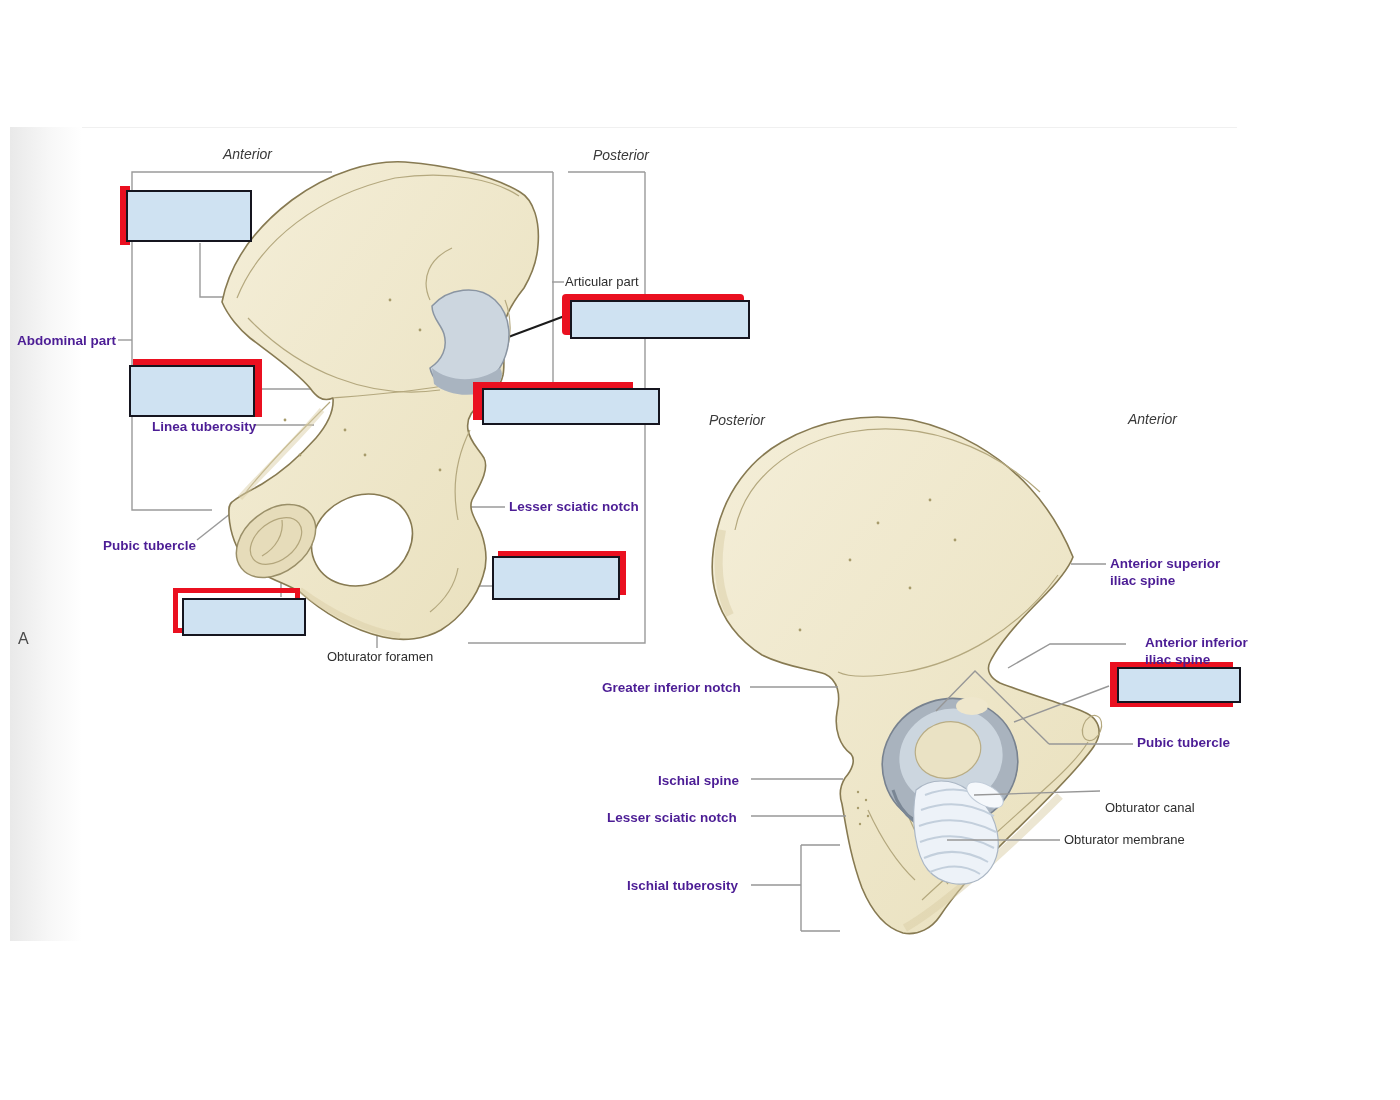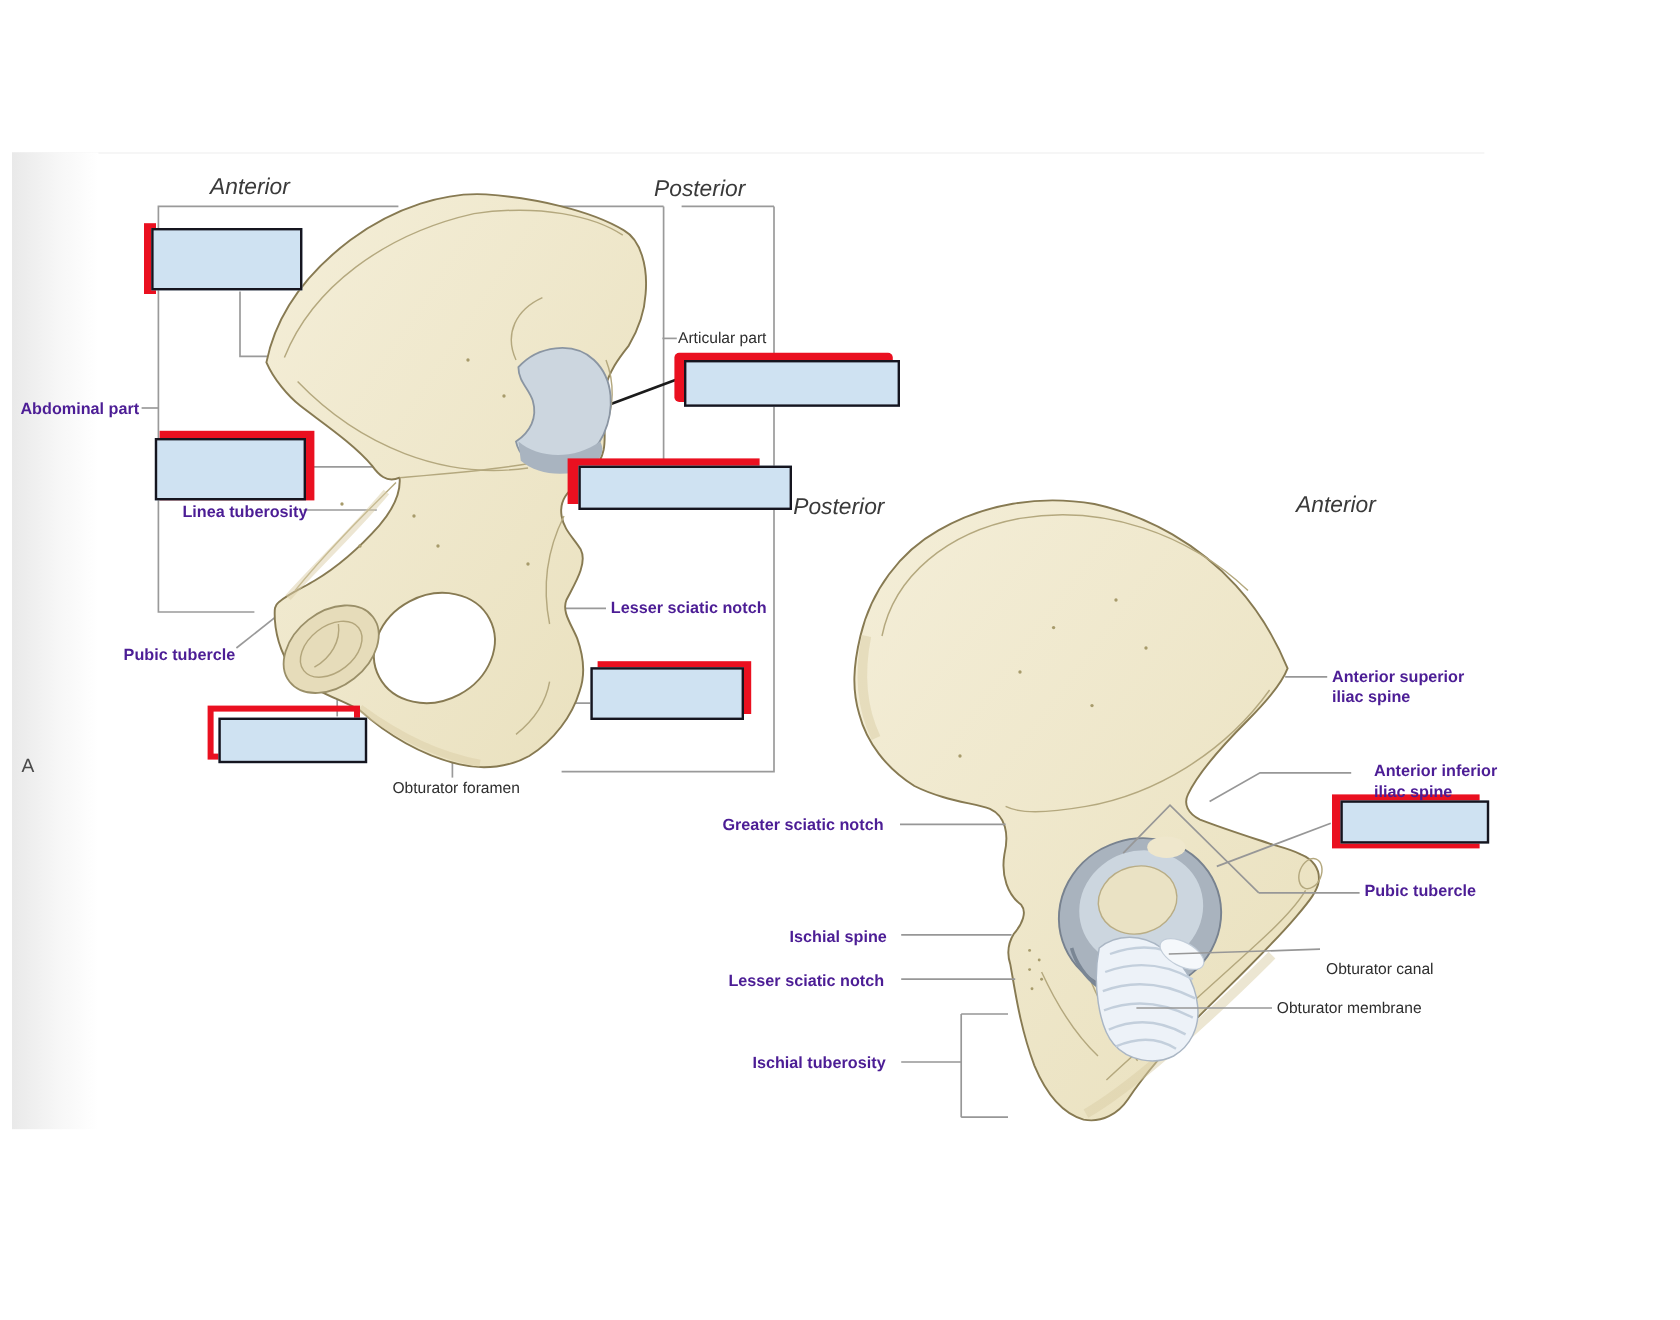--- a/index.html
+++ b/index.html
@@ -6,21 +6,21 @@
   #stage{position:relative;width:1400px;height:1100px;background:#ffffff;overflow:hidden;
          font-family:"Liberation Sans", sans-serif;}
   #page{position:absolute;left:10px;top:127px;width:1227px;height:814px;background:#ffffff;
         border-top:1px solid #f0f0f0;}
   #fade{position:absolute;left:10px;top:127px;width:72px;height:814px;
         background:linear-gradient(to right,#e9e9e9 0%,#f7f7f7 55%,#ffffff 100%);}
   svg.art{position:absolute;left:0;top:0;}
   .lbl{position:absolute;color:#4c1d95;font-size:13.5px;font-weight:bold;line-height:17px;white-space:nowrap;}
   .lbl.wrap{white-space:normal;}
   .reg{position:absolute;color:#2e2e2e;font-size:13px;font-weight:normal;white-space:nowrap;}
-  .ital{position:absolute;color:#3a3a3a;font-size:19px;font-style:italic;font-weight:normal;white-space:nowrap;}
+  .ital{position:absolute;color:#3a3a3a;font-size:14px;font-style:italic;font-weight:normal;white-space:nowrap;margin-left:48px;}
   .panelA{position:absolute;color:#4a4a4a;font-size:16px;}
   .redmark{position:absolute;background:#ea1020;}
   .redframe{position:absolute;border:5px solid #ea1020;background:transparent;}
   .bluebox{position:absolute;background:#cfe2f2;border:2px solid #15151f;box-sizing:border-box;}
 </style>
 </head>
 <body>
 
 <div id="stage">
   <div id="page"></div>
@@ -243,20 +243,20 @@
   <div class="lbl" style="left:152px;top:418px;">Linea tuberosity</div>
   <div class="lbl" style="left:103px;top:537px;">Pubic tubercle</div>
   <div class="lbl" style="left:509px;top:498px;">Lesser sciatic notch</div>
   <div class="reg" style="left:327px;top:649px;">Obturator foramen</div>
   <div class="ital" style="left:661px;top:412px;">Posterior</div>
   <div class="panelA" style="left:18px;top:630px;">A</div>
 
   <div class="ital" style="left:1080px;top:411px;">Anterior</div>
   <div class="lbl wrap" style="left:1110px;top:555px;width:128px;">Anterior superior iliac spine</div>
   <div class="lbl wrap" style="left:1129px;top:634px;width:112px;margin-left:16px;">Anterior inferior iliac spine</div>
-  <div class="lbl" style="left:602px;top:679px;">Greater sciatic notch</div>
+  <div class="lbl" style="left:602px;top:679px;">Greater inferior notch</div>
   <div class="lbl" style="left:658px;top:772px;">Ischial spine</div>
   <div class="lbl" style="left:607px;top:809px;">Lesser sciatic notch</div>
   <div class="lbl" style="left:627px;top:877px;">Ischial tuberosity</div>
   <div class="lbl" style="left:1137px;top:734px;">Pubic tubercle</div>
   <div class="reg" style="left:1105px;top:785px;margin-top:15px;">Obturator canal</div>
   <div class="reg" style="left:1064px;top:832px;">Obturator membrane</div>
 </div>
 
 </body></html>

